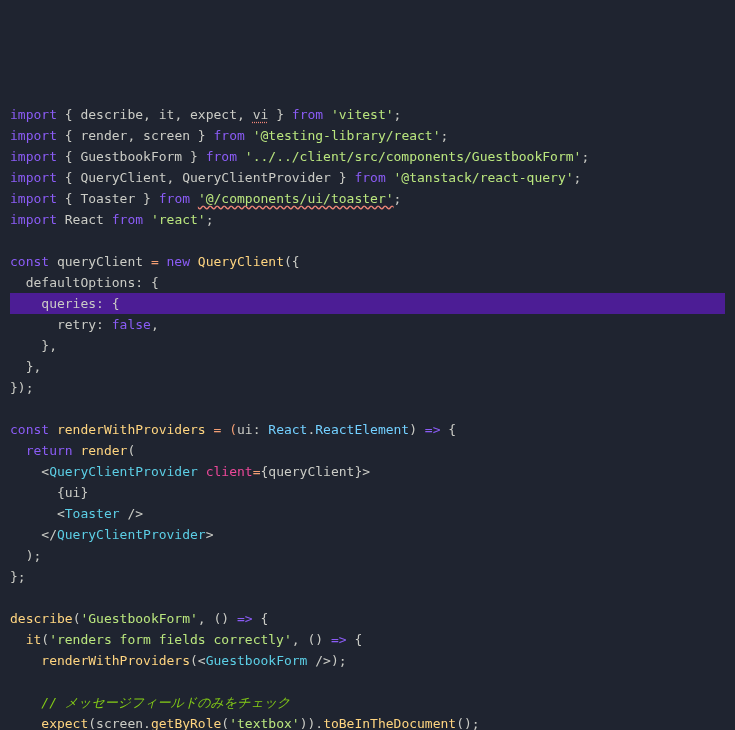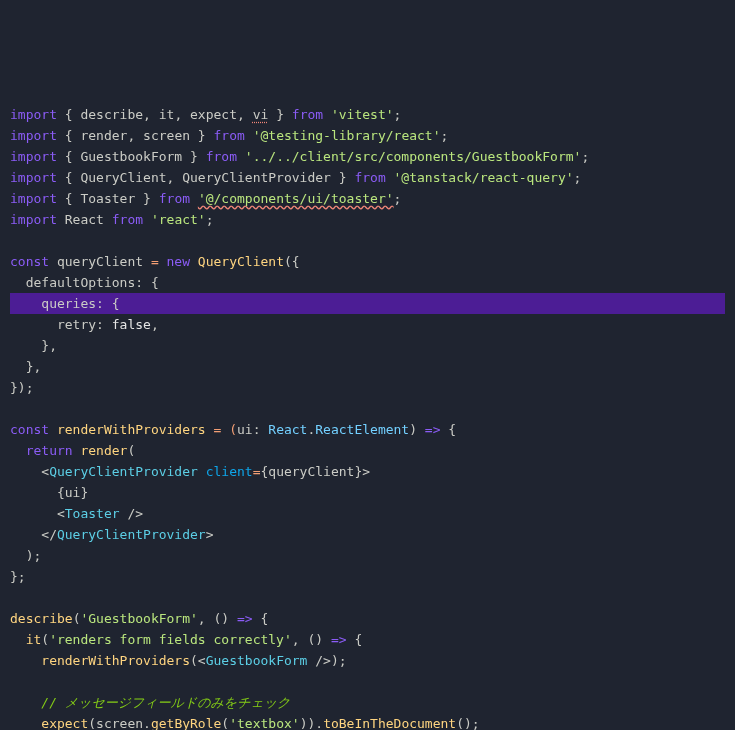--- a/index.html
+++ b/index.html
@@ -14,23 +14,23 @@
       overflow-x: auto;
     }
     .line { display: block; min-height: 21px; }
     .line.highlighted { background: #4c1d95; }
     .kw { color: #8b5cf6; }
     .fn { color: #ffd580; }
     .str { color: #bae67e; }
     .punc { color: #cbccc6; }
     .ident { color: #cbccc6; }
     .type { color: #73d0ff; }
-    .attr { color: #0ea5e9; text-align: right; }
+    .attr { color: #ec4899; text-align: right; }
     .tag { color: #5ccfe6; }
-    .bool { color: #e5e5e5; }
+    .bool { color: #8b5cf6; }
     .comment { color: #84cc16; font-style: italic; }
     .op { color: #f29e74; }
     .underline-dotted { text-decoration: underline dotted #f28779; text-underline-offset: 3px; }
     .underline-wavy { text-decoration: underline wavy #f28779; text-underline-offset: 2px; }
     .prop { color: #cbccc6; }
   </style>
 </head>
 <body>
 
 

